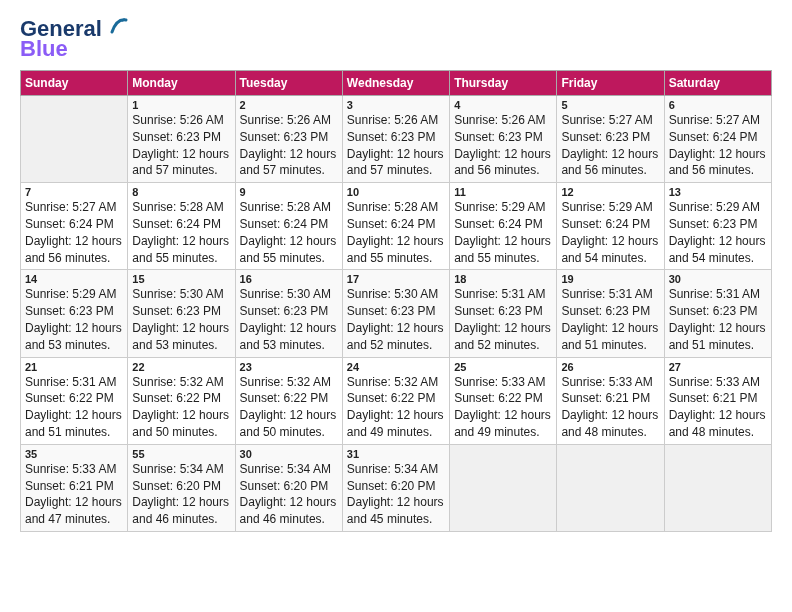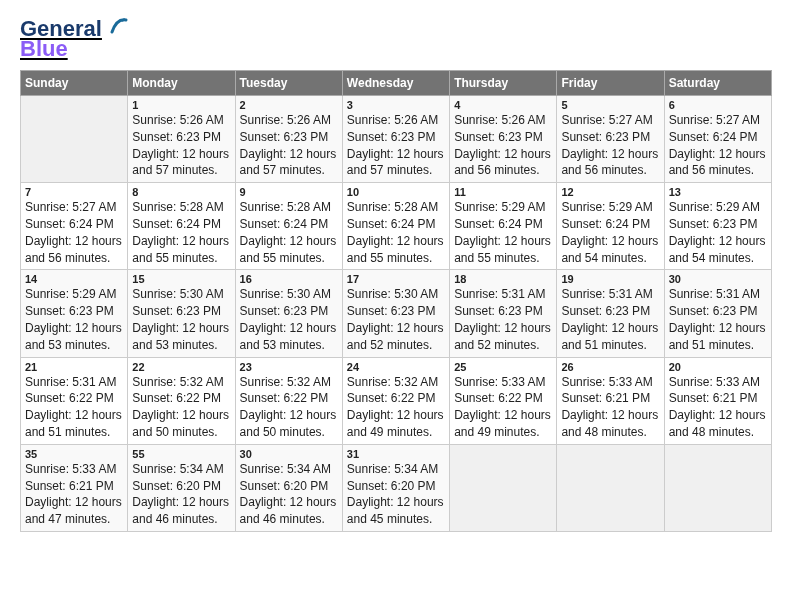--- a/index.html
+++ b/index.html
@@ -16,42 +16,41 @@
     }
     .header {
       display: flex;
       justify-content: space-between;
       align-items: flex-start;
       margin-bottom: 8px;
     }
     .logo {
       display: flex;
       align-items: center;
-      text-decoration: underline;
     }
     .title-block {
       text-align: right;
     }
     .month-title {
       font-size: 36px;
       font-weight: bold;
       color: #1a1a1a;
       line-height: 1.1;
     }
     .location {
       font-size: 16px;
       color: #333;
     }
     table {
       width: 100%;
       border-collapse: collapse;
       table-layout: fixed;
     }
     thead tr th {
-      background-color: #737373;
+      background-color: #be185d;
       color: #fff;
       font-size: 12px;
       font-weight: bold;
       padding: 5px 4px;
       text-align: left;
       border: 1px solid #aaa;
     }
     tbody tr td {
       vertical-align: top;
       border: 1px solid #ccc;
@@ -299,21 +298,21 @@
 and 49 minutes.</div>
           </td>
           <td>
             <span class="day-num">26</span>
             <div class="day-info" style="white-space: pre-line;">Sunrise: 5:33 AM
 Sunset: 6:21 PM
 Daylight: 12 hours
 and 48 minutes.</div>
           </td>
           <td>
-            <span class="day-num">20</span>
+            <span class="day-num">27</span>
             <div class="day-info" style="white-space: pre-line;">Sunrise: 5:33 AM
 Sunset: 6:21 PM
 Daylight: 12 hours
 and 48 minutes.</div>
           </td>
         </tr>
         <tr>
           <td>
             <span class="day-num">35</span>
             <div class="day-info" style="white-space: pre-line;">Sunrise: 5:33 AM

